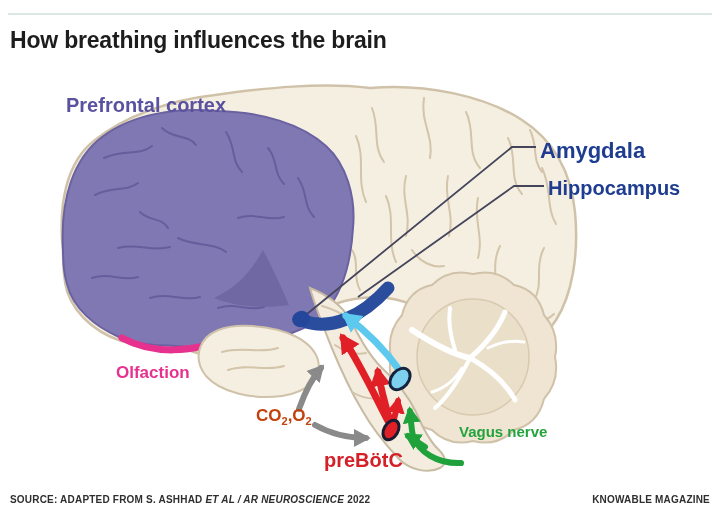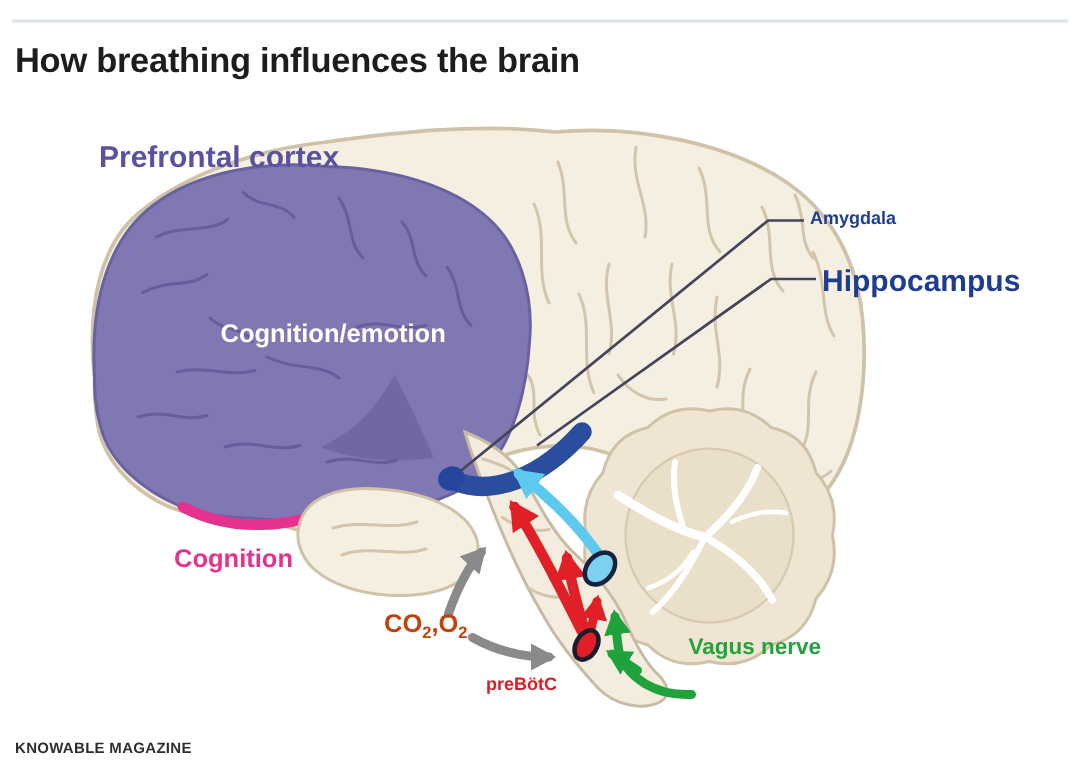--- a/index.html
+++ b/index.html
@@ -5,25 +5,25 @@
   html,body{margin:0;padding:0;background:#fff;}
   .stage{position:relative;width:720px;height:521px;background:#fff;overflow:hidden;
          font-family:"Liberation Sans", sans-serif;}
   .top-rule{position:absolute;left:8px;right:8px;top:13px;height:2px;background:#dce6e2;}
   .title{position:absolute;left:10px;top:27px;font-size:23px;font-weight:800;color:#1d1d1d;letter-spacing:-0.2px;}
   .art{position:absolute;left:0;top:0;}
   .lbl{position:absolute;font-weight:700;white-space:nowrap;}
   .lbl-prefrontal{left:66px;top:94px;font-size:20px;color:#5a52a0;}
   .lbl-cognition{left:147px;top:213px;font-size:17px;color:#ffffff;}
   .lbl-olfaction{left:116px;top:363px;font-size:17px;color:#e6318e;}
-  .lbl-amygdala{left:540px;top:138px;font-size:12px;color:#1e3d91;}
+  .lbl-amygdala{left:540px;top:138px;font-size:22px;color:#1e3d91;}
   .lbl-hippocampus{left:548px;top:177px;font-size:20px;color:#1e3d91;}
   .lbl-gases{left:256px;top:406px;font-size:17px;color:#c2410c;}
   .lbl-gases sub{font-size:11px;}
-  .lbl-prebotc{left:324px;top:449px;font-size:12px;color:#d42027;}
+  .lbl-prebotc{left:324px;top:449px;font-size:20px;color:#d42027;}
   .lbl-vagus{left:459px;top:423px;font-size:15px;color:#23a33c;text-align:right;}
   .footer{position:absolute;left:10px;right:10px;top:494px;display:flex;justify-content:space-between;
           font-size:10px;font-weight:700;color:#2e2e2e;letter-spacing:0.2px;}
   .footer i{font-style:italic;}
 </style>
 </head>
 <body>
 
 <div class="stage">
   <div class="top-rule"></div>
@@ -157,24 +157,24 @@
     <g stroke="#1fa23c" stroke-width="6" fill="none" stroke-linecap="round">
       <path d="M461,463 C437,464 419,452 413,436 C411,427 411,418 410,411" marker-end="url(#ah-green)"></path>
       <path d="M425,447 C418,442 413,439 408,436" marker-end="url(#ah-green)"></path>
     </g>
 
     <ellipse cx="400" cy="379" rx="8.5" ry="12" fill="#7dd1ef" stroke="#15233f" stroke-width="3" transform="rotate(40 400 379)"></ellipse>
     <ellipse cx="391" cy="430" rx="7" ry="10.5" fill="#e01f26" stroke="#1c1c30" stroke-width="3" transform="rotate(30 391 430)"></ellipse>
   </svg>
 
   <div class="lbl lbl-prefrontal">Prefrontal cortex</div>
-  <div class="lbl lbl-cognition">Cognition/emotion</div>
-  <div class="lbl lbl-olfaction">Cognition</div>
+  <div class="lbl lbl-olfaction">Olfaction</div>
   <div class="lbl lbl-amygdala">Amygdala</div>
   <div class="lbl lbl-hippocampus">Hippocampus</div>
   <div class="lbl lbl-gases"><span>CO</span><sub>2</sub><span>,O</span><sub>2</sub></div>
   <div class="lbl lbl-prebotc">preBötC</div>
   <div class="lbl lbl-vagus">Vagus nerve</div>
 
   <div class="footer">
+    <div><span>SOURCE: ADAPTED FROM S. ASHHAD </span><i>ET AL / AR NEUROSCIENCE</i><span> 2022</span></div>
     <div>KNOWABLE MAGAZINE</div>
   </div>
 </div>
 
 </body></html>

